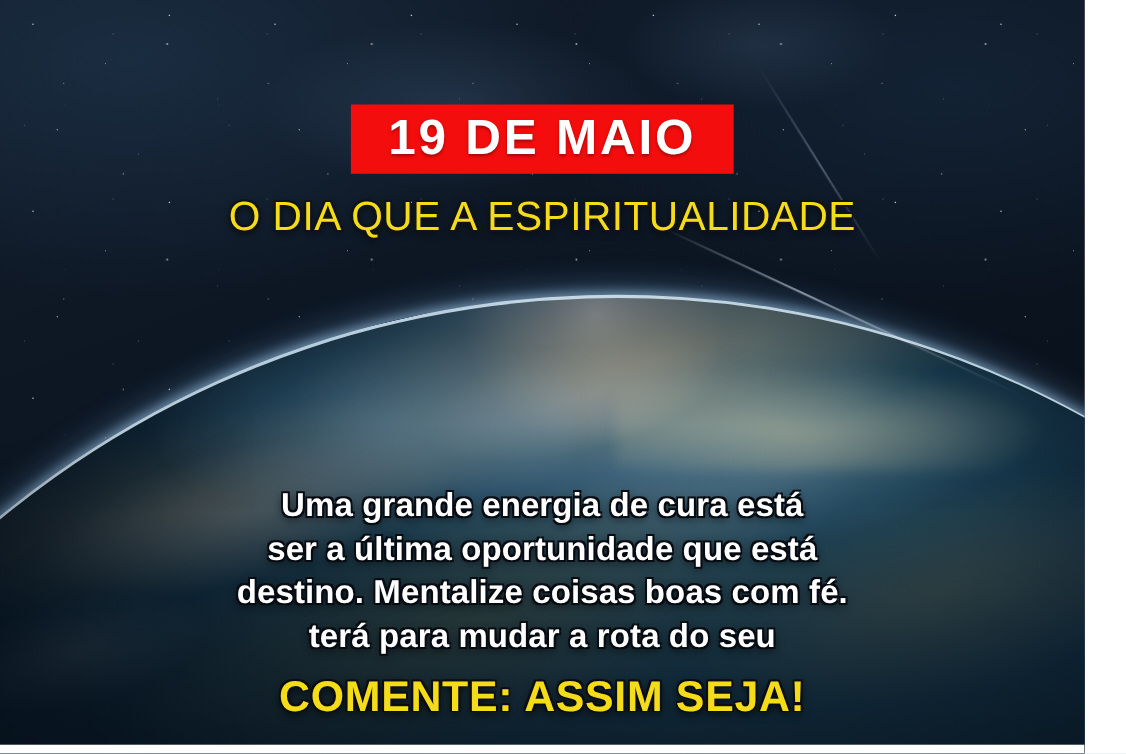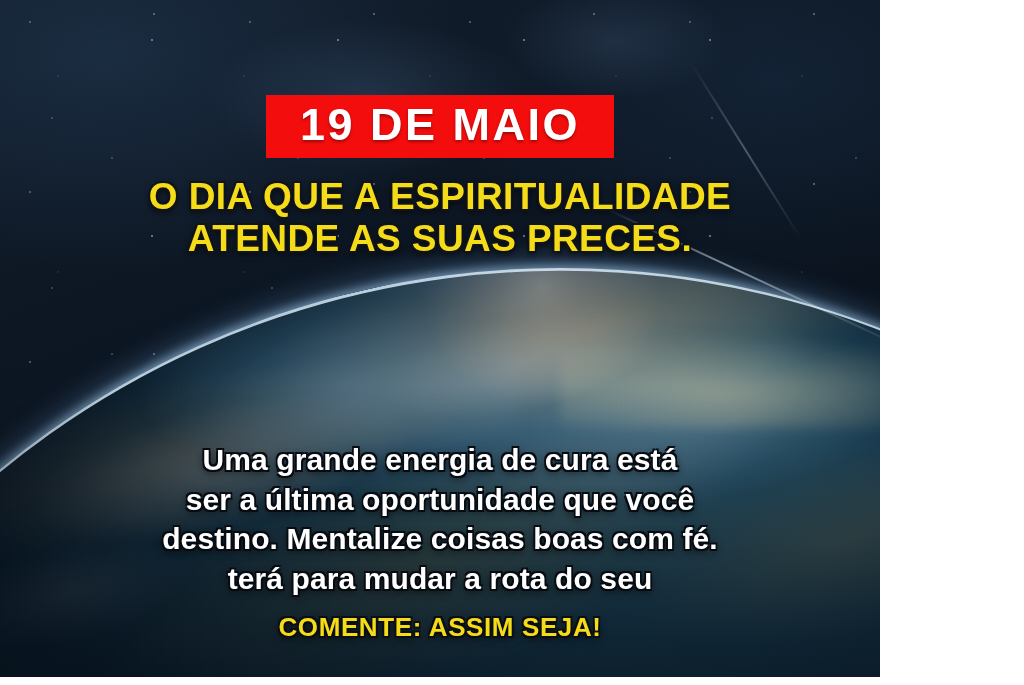--- a/index.html
+++ b/index.html
@@ -5,21 +5,21 @@
   * { margin:0; padding:0; box-sizing:border-box; }
   html, body {
     width:1024px; height:685px;
     background:#ffffff;
     font-family:"Liberation Sans", sans-serif;
     overflow:hidden;
   }
 
   .poster {
     position:relative;
-    width:880px; height:685px;
+    width:986px; height:685px;
     overflow:hidden;
     background:#070c14;
   }
 
   
   .space {
     position:absolute; inset:0;
     background:
       radial-gradient(ellipse 60% 45% at 12% 8%,  rgba(34,58,84,0.55), rgba(0,0,0,0) 70%),
       radial-gradient(ellipse 55% 40% at 88% 12%, rgba(26,48,72,0.45), rgba(0,0,0,0) 70%),
@@ -178,21 +178,21 @@
     white-space:nowrap;
     text-shadow:0 2px 3px rgba(0,0,0,0.35);
   }
 
   .headline {
     margin-top:18px;
     width:930px;
     text-align:center;
     color:#F5DC18;
     font-size:37px;
-    font-weight:bold;
+    font-weight:normal;
     line-height:1.13;
     letter-spacing:0.4px;
     text-shadow:
       -1.6px -1.6px 0 #10131a,
        1.6px -1.6px 0 #10131a,
       -1.6px  1.6px 0 #10131a,
        1.6px  1.6px 0 #10131a,
        0 3px 7px rgba(0,0,0,0.80);
   }
   .headline .hl-line { display:block; }
@@ -214,21 +214,21 @@
        1.7px  1.7px 0 #070b12,
        0 3px 9px rgba(0,0,0,0.85);
   }
   .body-copy .bc-line { display:block; }
 
   .cta {
     position:absolute;
     left:0; right:0; top:612px;
     text-align:center;
     color:#F5DC18;
-    font-size:26px;
+    font-size:39px;
     font-weight:bold;
     letter-spacing:0.6px;
     text-shadow:
       -1.7px -1.7px 0 #0b0e14,
        1.7px -1.7px 0 #0b0e14,
       -1.7px  1.7px 0 #0b0e14,
        1.7px  1.7px 0 #0b0e14,
        0 3px 8px rgba(0,0,0,0.85);
   }
 
@@ -259,26 +259,25 @@
   <div class="bottom-shade"></div>
 
   <div class="content">
 
     <div class="date-banner">
       <span class="date-text">19 DE MAIO</span>
     </div>
 
     <div class="headline">
       <span class="hl-line">O DIA QUE A ESPIRITUALIDADE</span>
-      <span class="hl-line">ATENDE AS SUAS PRECES.</span>
     </div>
 
     <div class="body-copy">
       <span class="bc-line">Uma grande energia de cura está</span>
-      <span class="bc-line">ser a última oportunidade que você</span>
+      <span class="bc-line">ser a última oportunidade que está</span>
       <span class="bc-line">destino. Mentalize coisas boas com fé.</span>
       <span class="bc-line">terá para mudar a rota do seu</span>
     </div>
 
     <div class="cta">COMENTE: ASSIM SEJA!</div>
 
   </div>
 
   <div class="bottom-strip"></div>
 </div>

